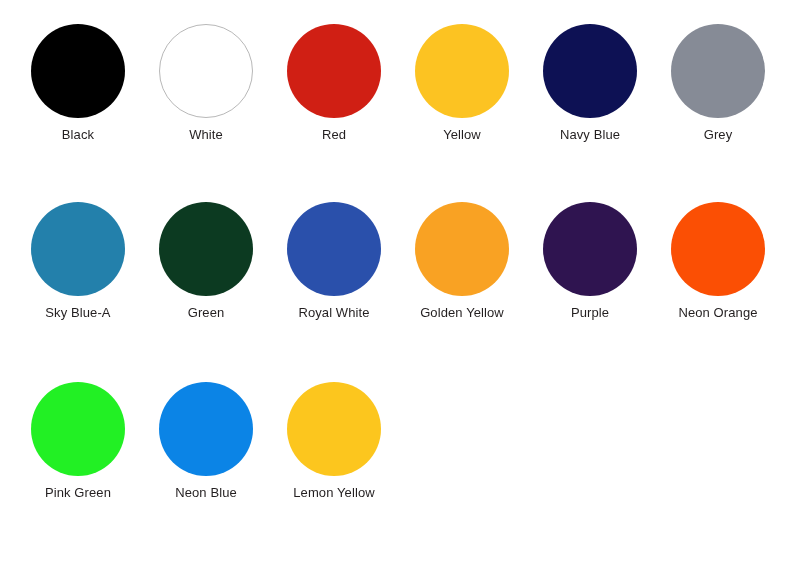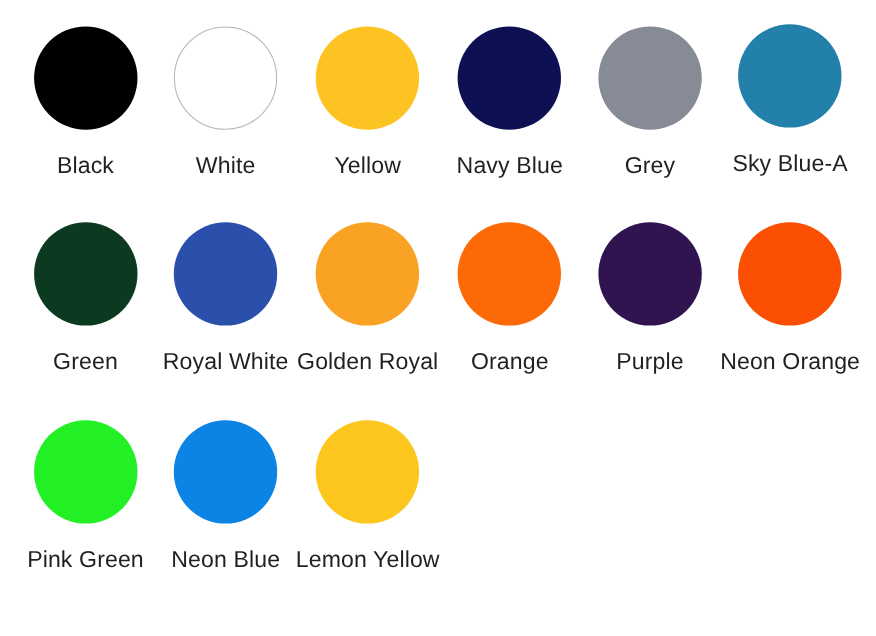--- a/index.html
+++ b/index.html
@@ -41,22 +41,22 @@
     height: 94px;
     border-radius: 50%;
     flex: 0 0 auto;
   }
   .swatch-circle.outlined {
     border: 1px solid #b8b8b8;
     width: 92px;
     height: 92px;
   }
   .swatch-label {
-    margin-top: 21px;
-    font-size: 21px;
+    margin-top: 10px;
+    font-size: 13px;
     line-height: 1.1;
     letter-spacing: 0.1px;
     text-align: center;
     white-space: nowrap;
     color: #231f20;
   }
   
   .row-1 .swatch-circle { margin-top: 2px; }
   .row-2 .swatch-circle { margin-top: 0px; }
   .row-3 .swatch-circle { margin-top: 0px; }
@@ -65,20 +65,24 @@
 <body style="background: rgb(255, 255, 255); color: rgb(35, 31, 32);">
 
 <div id="swatch-grid">
     <div class="swatch-cell row-1">
       <div class="swatch-circle" style="background-color: rgb(0, 0, 0);"></div>
       <div class="swatch-label">Black</div>
     </div>
     <div class="swatch-cell row-1">
       <div class="swatch-circle outlined" style="background-color: rgb(255, 255, 255);"></div>
       <div class="swatch-label">White</div>
+    </div>
+    <div class="swatch-cell row-1">
+      <div class="swatch-circle" style="background-color: rgb(208, 31, 20);"></div>
+      <div class="swatch-label">Red</div>
     </div>
     <div class="swatch-cell row-1">
       <div class="swatch-circle" style="background-color: rgb(252, 195, 34);"></div>
       <div class="swatch-label">Yellow</div>
     </div>
     <div class="swatch-cell row-1">
       <div class="swatch-circle" style="background-color: rgb(13, 17, 84);"></div>
       <div class="swatch-label">Navy Blue</div>
     </div>
     <div class="swatch-cell row-1">
@@ -92,25 +96,21 @@
     <div class="swatch-cell row-2">
       <div class="swatch-circle" style="background-color: rgb(12, 58, 33);"></div>
       <div class="swatch-label">Green</div>
     </div>
     <div class="swatch-cell row-2">
       <div class="swatch-circle" style="background-color: rgb(42, 80, 171);"></div>
       <div class="swatch-label">Royal White</div>
     </div>
     <div class="swatch-cell row-2">
       <div class="swatch-circle" style="background-color: rgb(249, 162, 35);"></div>
-      <div class="swatch-label">Golden Royal</div>
-    </div>
-    <div class="swatch-cell row-2">
-      <div class="swatch-circle" style="background-color: rgb(251, 106, 7);"></div>
-      <div class="swatch-label">Orange</div>
+      <div class="swatch-label">Golden Yellow</div>
     </div>
     <div class="swatch-cell row-2">
       <div class="swatch-circle" style="background-color: rgb(47, 20, 80);"></div>
       <div class="swatch-label">Purple</div>
     </div>
     <div class="swatch-cell row-3">
       <div class="swatch-circle" style="background-color: rgb(251, 79, 4);"></div>
       <div class="swatch-label">Neon Orange</div>
     </div>
     <div class="swatch-cell row-3">

